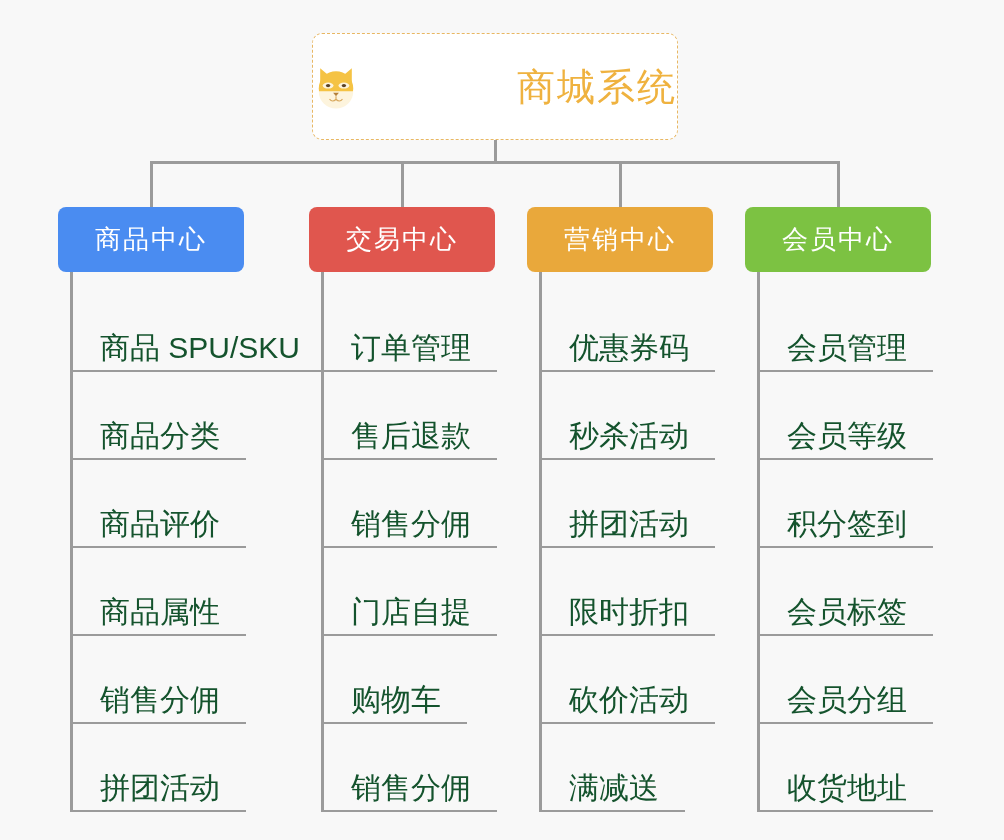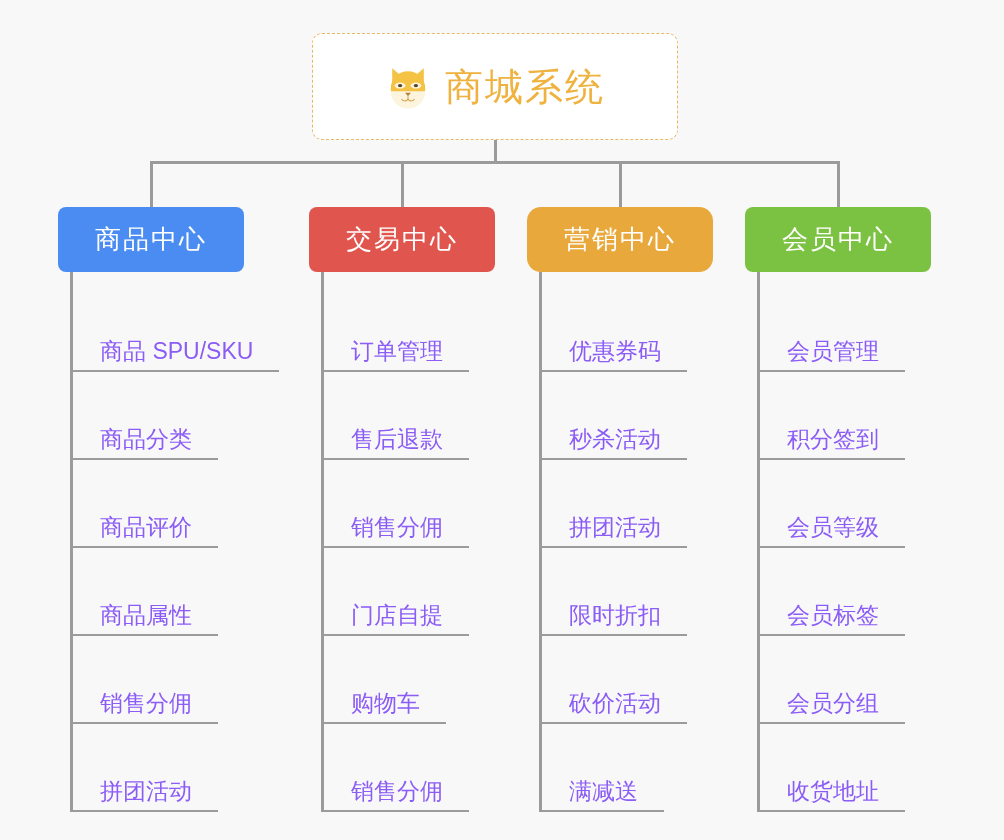--- a/index.html
+++ b/index.html
@@ -46,21 +46,21 @@
     left: 312px;
     top: 33px;
     width: 366px;
     height: 107px;
     box-sizing: border-box;
     background: #ffffff;
     border: 1px dashed #e8b763;
     border-radius: 10px;
     display: flex;
     align-items: center;
-    justify-content: center;
+    justify-content: space-between;
     gap: 14px;
   }
   .root-icon {
     width: 46px;
     height: 46px;
     flex: 0 0 auto;
     display: block;
   }
   .root-title {
     font-size: 38px;
@@ -89,21 +89,21 @@
     display: flex;
     align-items: center;
     justify-content: center;
     color: #ffffff;
     font-size: 26px;
     letter-spacing: 2px;
     white-space: nowrap;
   }
   .cat-blue   { background: #4a8cf1; }
   .cat-red    { background: #e0564e; text-align: right; }
-  .cat-orange { background: #e9a83b; border-radius: 14px; }
+  .cat-orange { background: #e9a83b; }
   .cat-green  { background: #7cc242; }
 
   
   .leaf-list {
     position: relative;
     margin-left: 12px;
     padding-top: 12px;
   }
   .leaf-spine {
     position: absolute;
@@ -115,23 +115,23 @@
   }
   .leaf-item {
     position: relative;
     height: 88px;
     box-sizing: border-box;
     display: flex;
     align-items: flex-end;
     padding-left: 30px;
   }
   .leaf-text {
-    font-size: 23px;
+    font-size: 30px;
     line-height: 1.05;
-    color: #8b5cf6;
+    color: #14532d;
     white-space: nowrap;
     padding-bottom: 7px;
     border-bottom: 2px solid #9b9b9b;
     padding-right: 26px;
     margin-left: -30px;
     padding-left: 30px;
     display: inline-block;
   }
 </style>
 </head>
@@ -240,26 +240,26 @@
   </div>
 
   <div class="column col-4">
     <div class="cat-box cat-green">会员中心</div>
     <div class="leaf-list">
       <div class="leaf-spine"></div>
       <div class="leaf-item">
           <span class="leaf-text">会员管理</span>
         </div>
       <div class="leaf-item">
+          <span class="leaf-text">会员等级</span>
+        </div>
+      <div class="leaf-item">
           <span class="leaf-text">积分签到</span>
         </div>
       <div class="leaf-item">
-          <span class="leaf-text">会员等级</span>
-        </div>
-      <div class="leaf-item">
           <span class="leaf-text">会员标签</span>
         </div>
       <div class="leaf-item">
           <span class="leaf-text">会员分组</span>
         </div>
       <div class="leaf-item">
           <span class="leaf-text">收货地址</span>
         </div>
     </div>
   </div>

